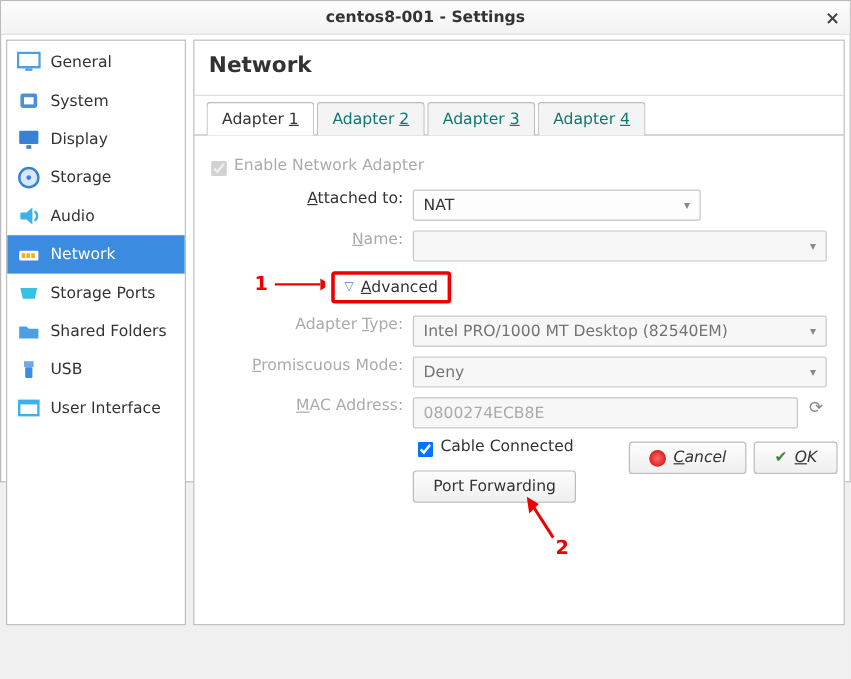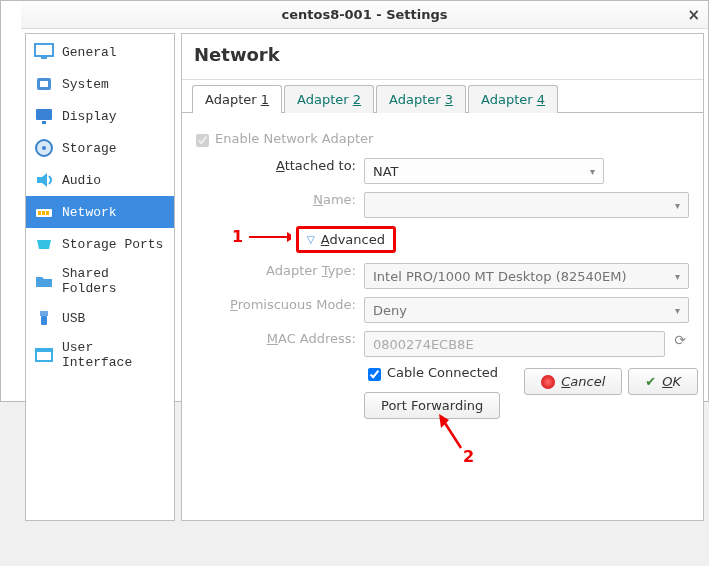--- a/index.html
+++ b/index.html
@@ -12,21 +12,20 @@
     width: 709px;
     height: 566px;
     overflow: hidden;
     position: relative;
   }
   .window {
     width: 709px; height: 402px;
     background: #fff;
     border: 1px solid #bbb;
     position: relative;
-    padding-left: 20px;
   }
   .titlebar {
     height: 28px;
     background: linear-gradient(#fdfdfd,#f3f3f3);
     border-bottom: 1px solid #ddd;
     display: flex;
     align-items: center;
     justify-content: center;
     font-weight: bold;
     position: relative;
@@ -45,21 +44,20 @@
     border: 1px solid #bfbfbf;
     background: #fff;
     overflow-y: auto;
     padding: 2px 0;
   }
   .sidebar-item {
     display: flex; align-items: center;
     padding: 6px 8px;
     cursor: pointer;
     gap: 8px;
-    font-family: Liberation Mono, monospace;
   }
   .sidebar-item.active {
     background: #3b8be0; color: #fff;
   }
   .sidebar-item .icon { width: 20px; height: 20px; display:flex; align-items:center; justify-content:center; }
   .main {
     flex: 1;
     margin-left: 6px;
     border: 1px solid #bfbfbf;
     background: #fff;

